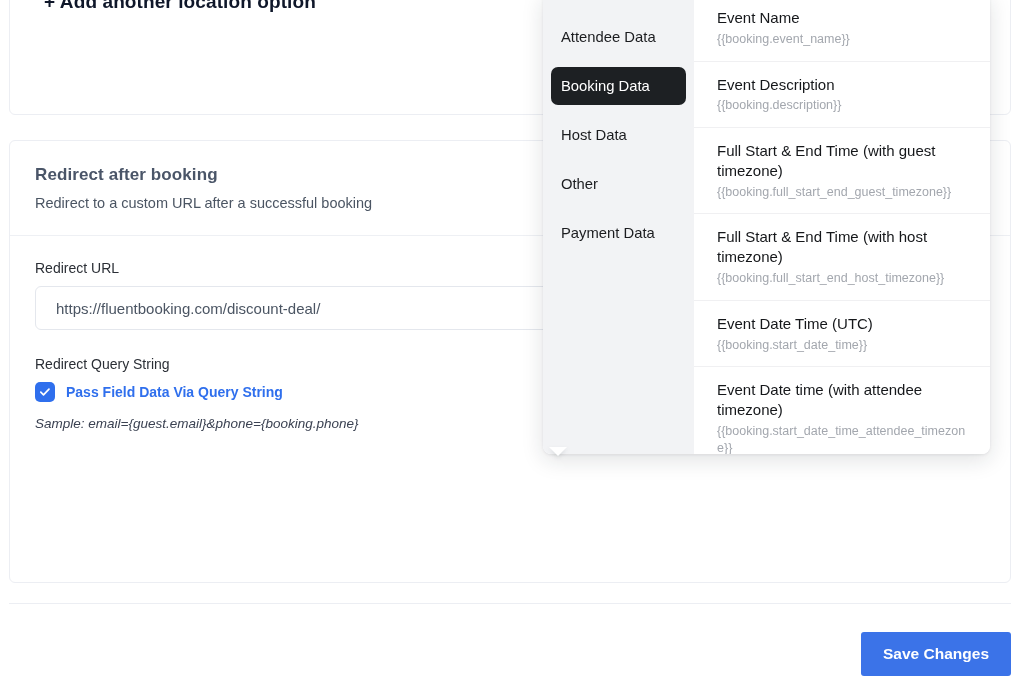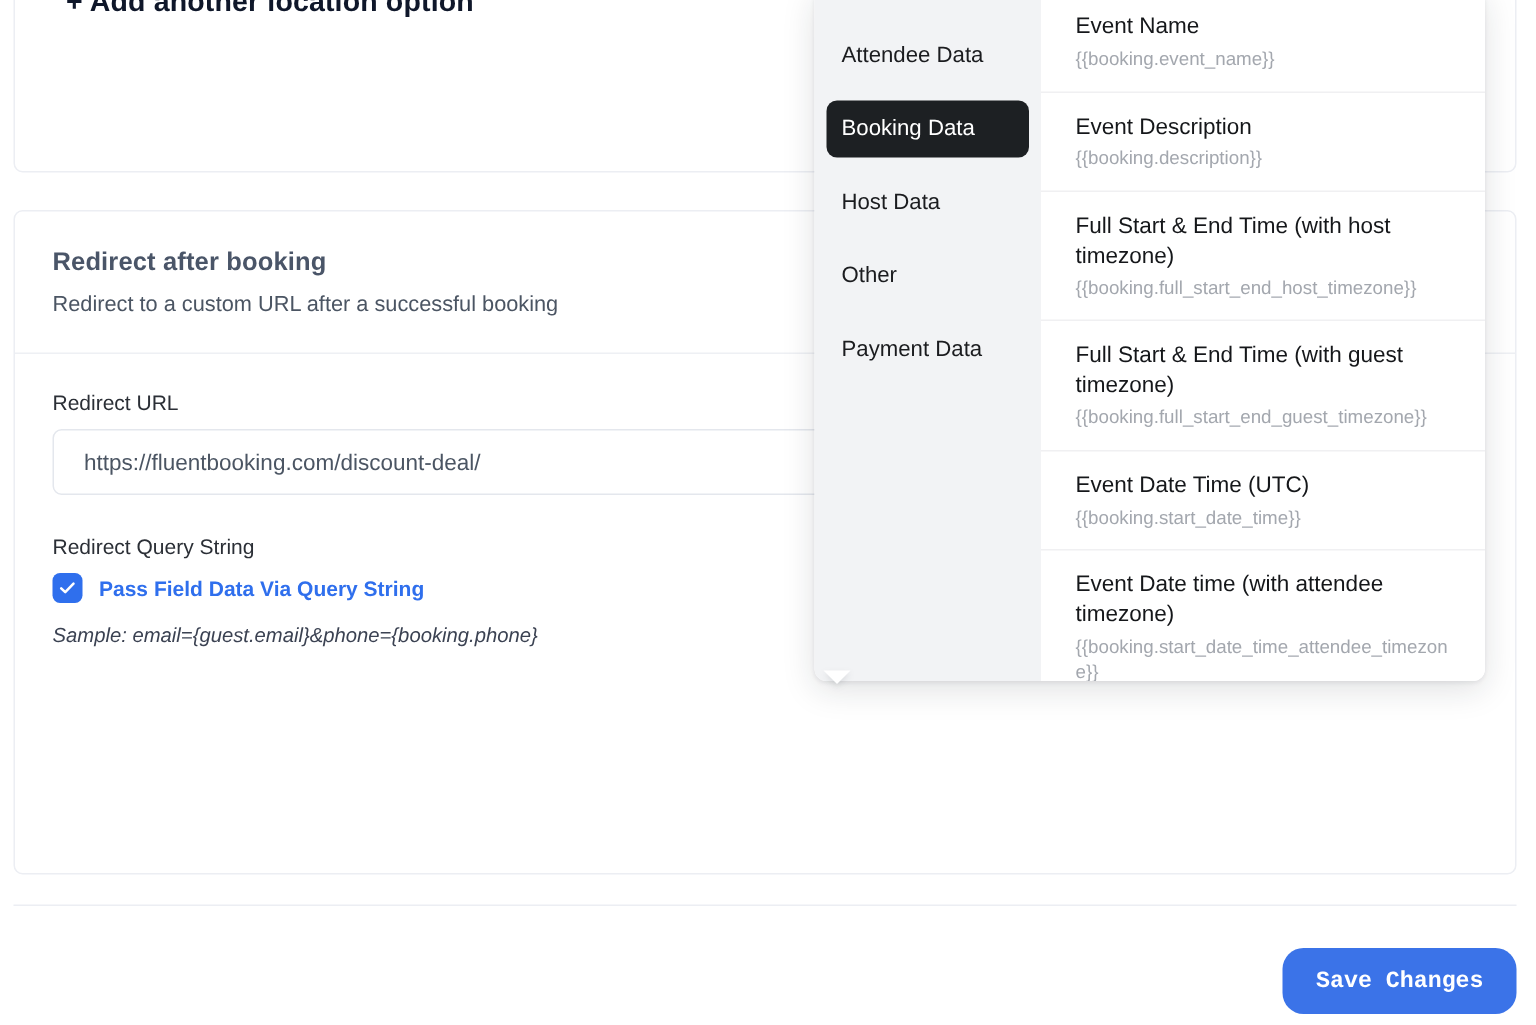--- a/index.html
+++ b/index.html
@@ -126,22 +126,22 @@
     background: #eceef3;
   }
   .save-btn {
     position: absolute;
     right: 13px; top: 632px;
     height: 44px;
     padding: 0 22px;
     background: #3b73e8;
     color: #fff;
     border: none;
-    border-radius: 14px;
-    font-family: Liberation Mono, monospace;
+    border-radius: 3px;
+    font-family: Liberation Sans, sans-serif;
     font-size: 15.5px;
     font-weight: 700;
     cursor: pointer;
   }
 
   
   .dropdown {
     position: absolute;
     left: 543px; top: -8px;
     width: 447px; height: 462px;
@@ -260,28 +260,28 @@
     <div class="dd-list" id="dd-list">
         <div class="dd-item">
           <p class="dd-item-title">Event Name</p>
           <p class="dd-item-code">{{booking.event_name}}</p>
         </div>
         <div class="dd-item">
           <p class="dd-item-title">Event Description</p>
           <p class="dd-item-code">{{booking.description}}</p>
         </div>
         <div class="dd-item">
+          <p class="dd-item-title">Full Start &amp; End Time (with guest timezone)</p>
+          <p class="dd-item-code">{{booking.full_start_end_guest_timezone}}</p>
+        </div>
+        <div class="dd-item">
           <p class="dd-item-title">Full Start &amp; End Time (with host timezone)</p>
           <p class="dd-item-code">{{booking.full_start_end_host_timezone}}</p>
         </div>
         <div class="dd-item">
-          <p class="dd-item-title">Full Start &amp; End Time (with guest timezone)</p>
-          <p class="dd-item-code">{{booking.full_start_end_guest_timezone}}</p>
-        </div>
-        <div class="dd-item">
           <p class="dd-item-title">Event Date Time (UTC)</p>
           <p class="dd-item-code">{{booking.start_date_time}}</p>
         </div>
         <div class="dd-item">
           <p class="dd-item-title">Event Date time (with attendee timezone)</p>
           <p class="dd-item-code">{{booking.start_date_time_attendee_timezone}}</p>
         </div>
       </div>
   </div>
 

